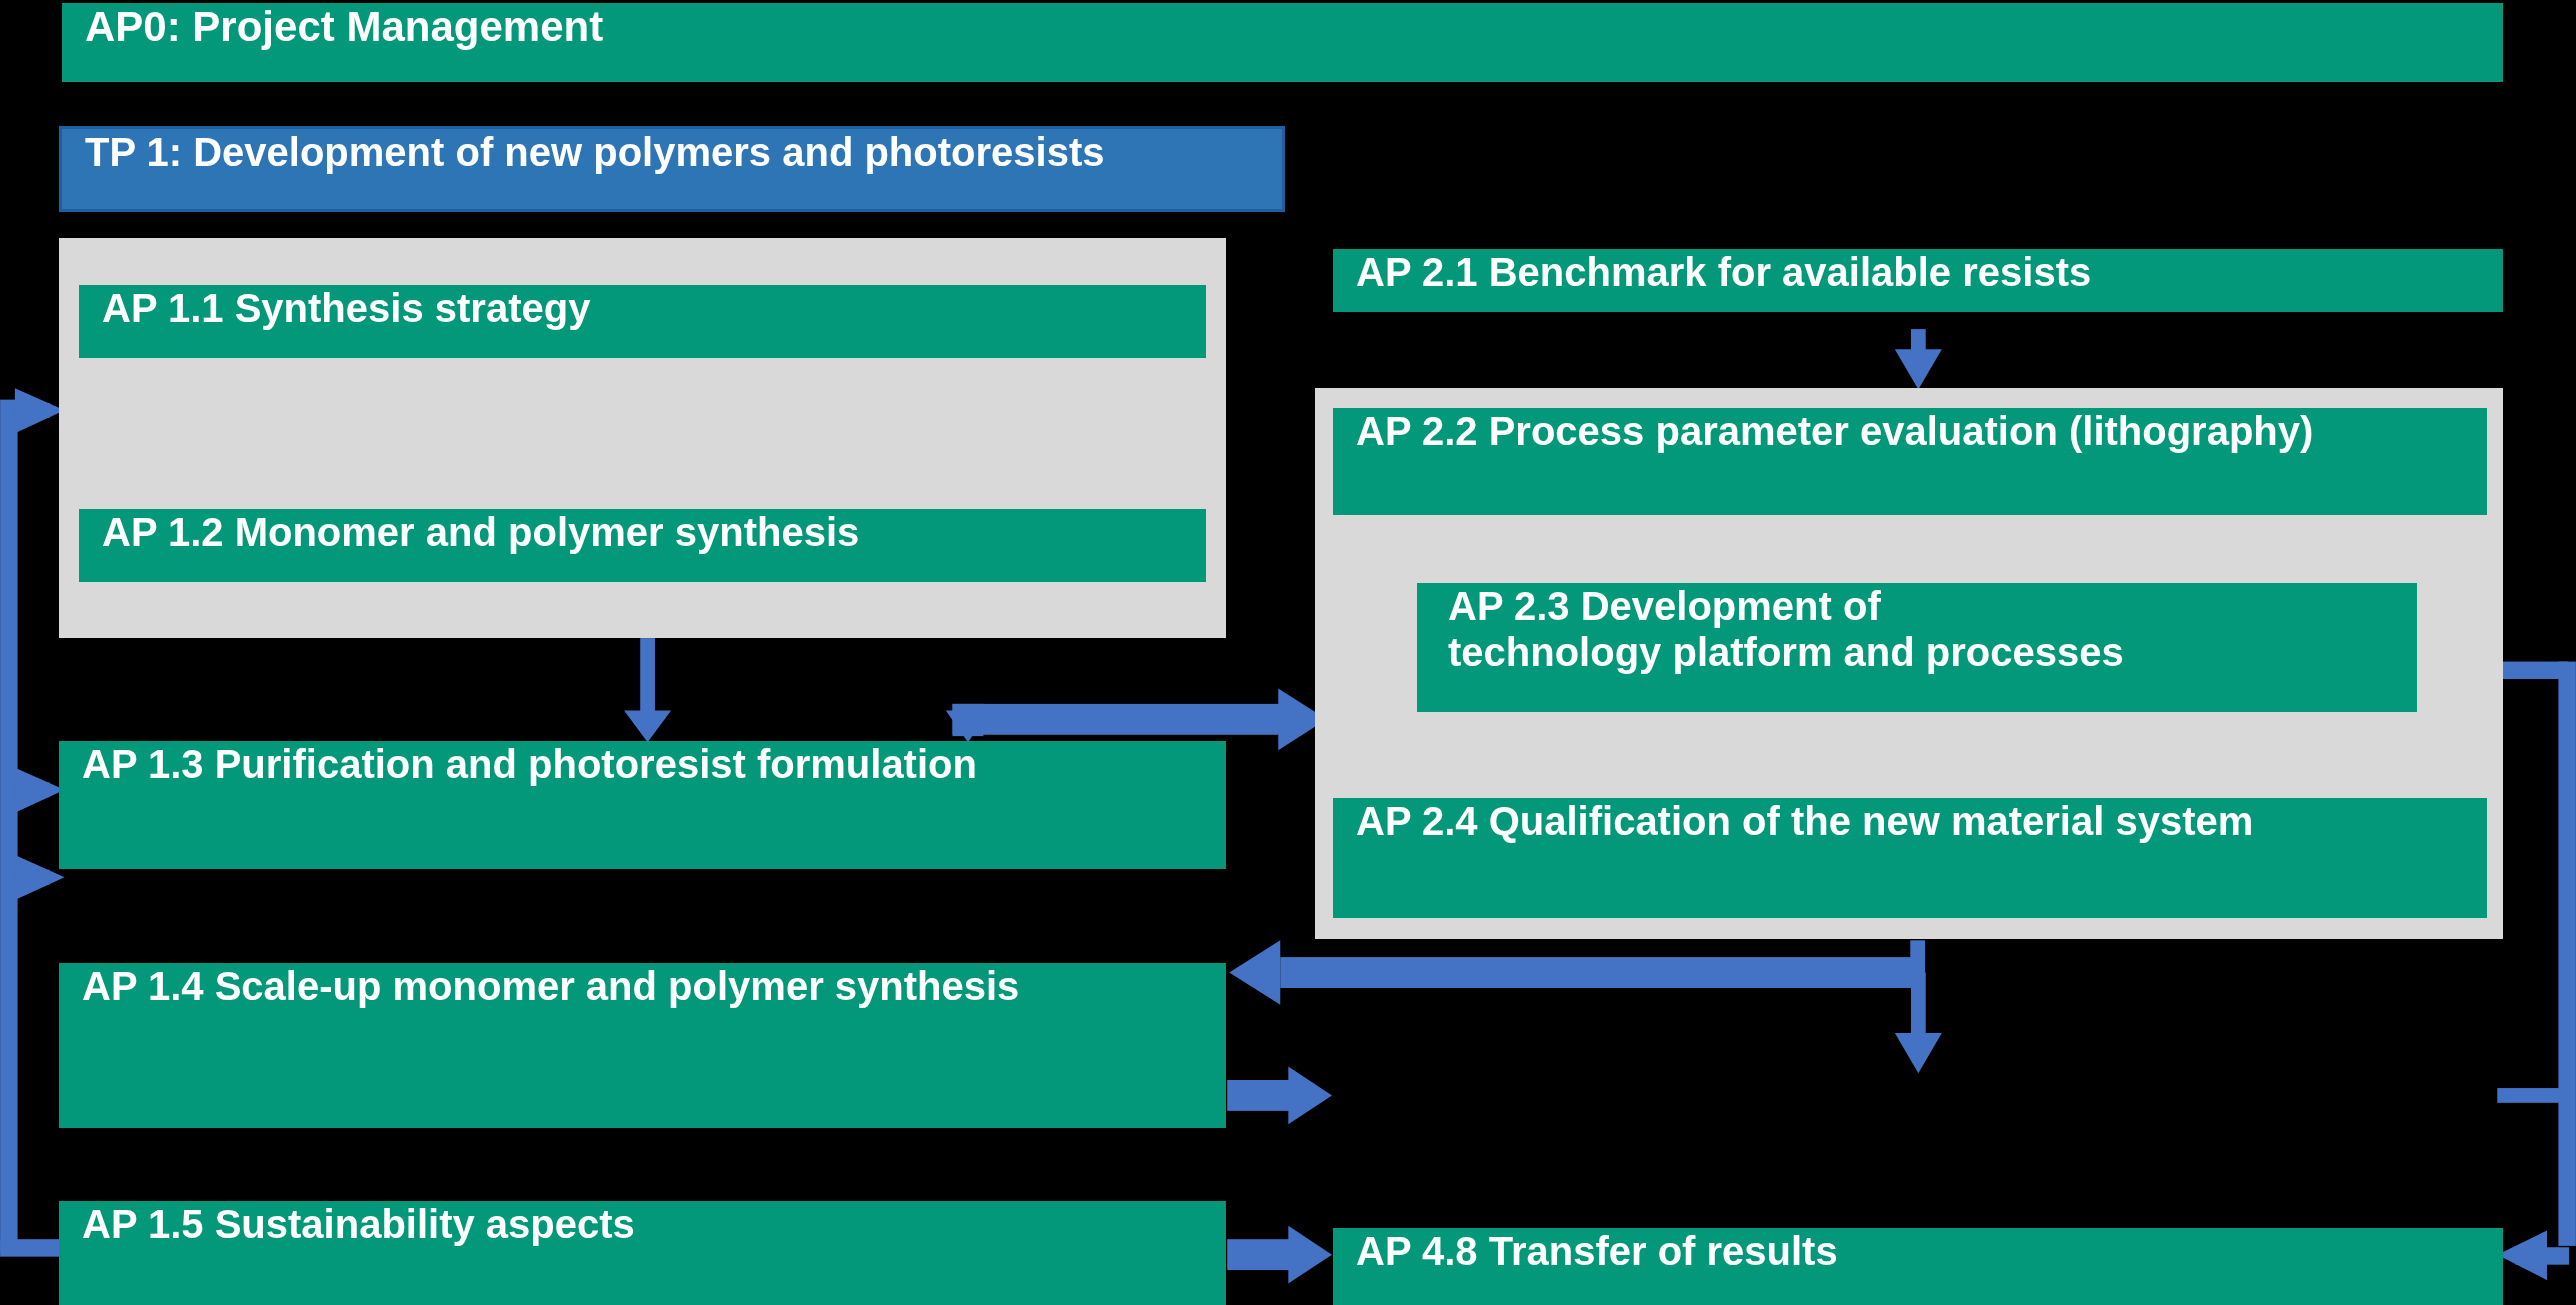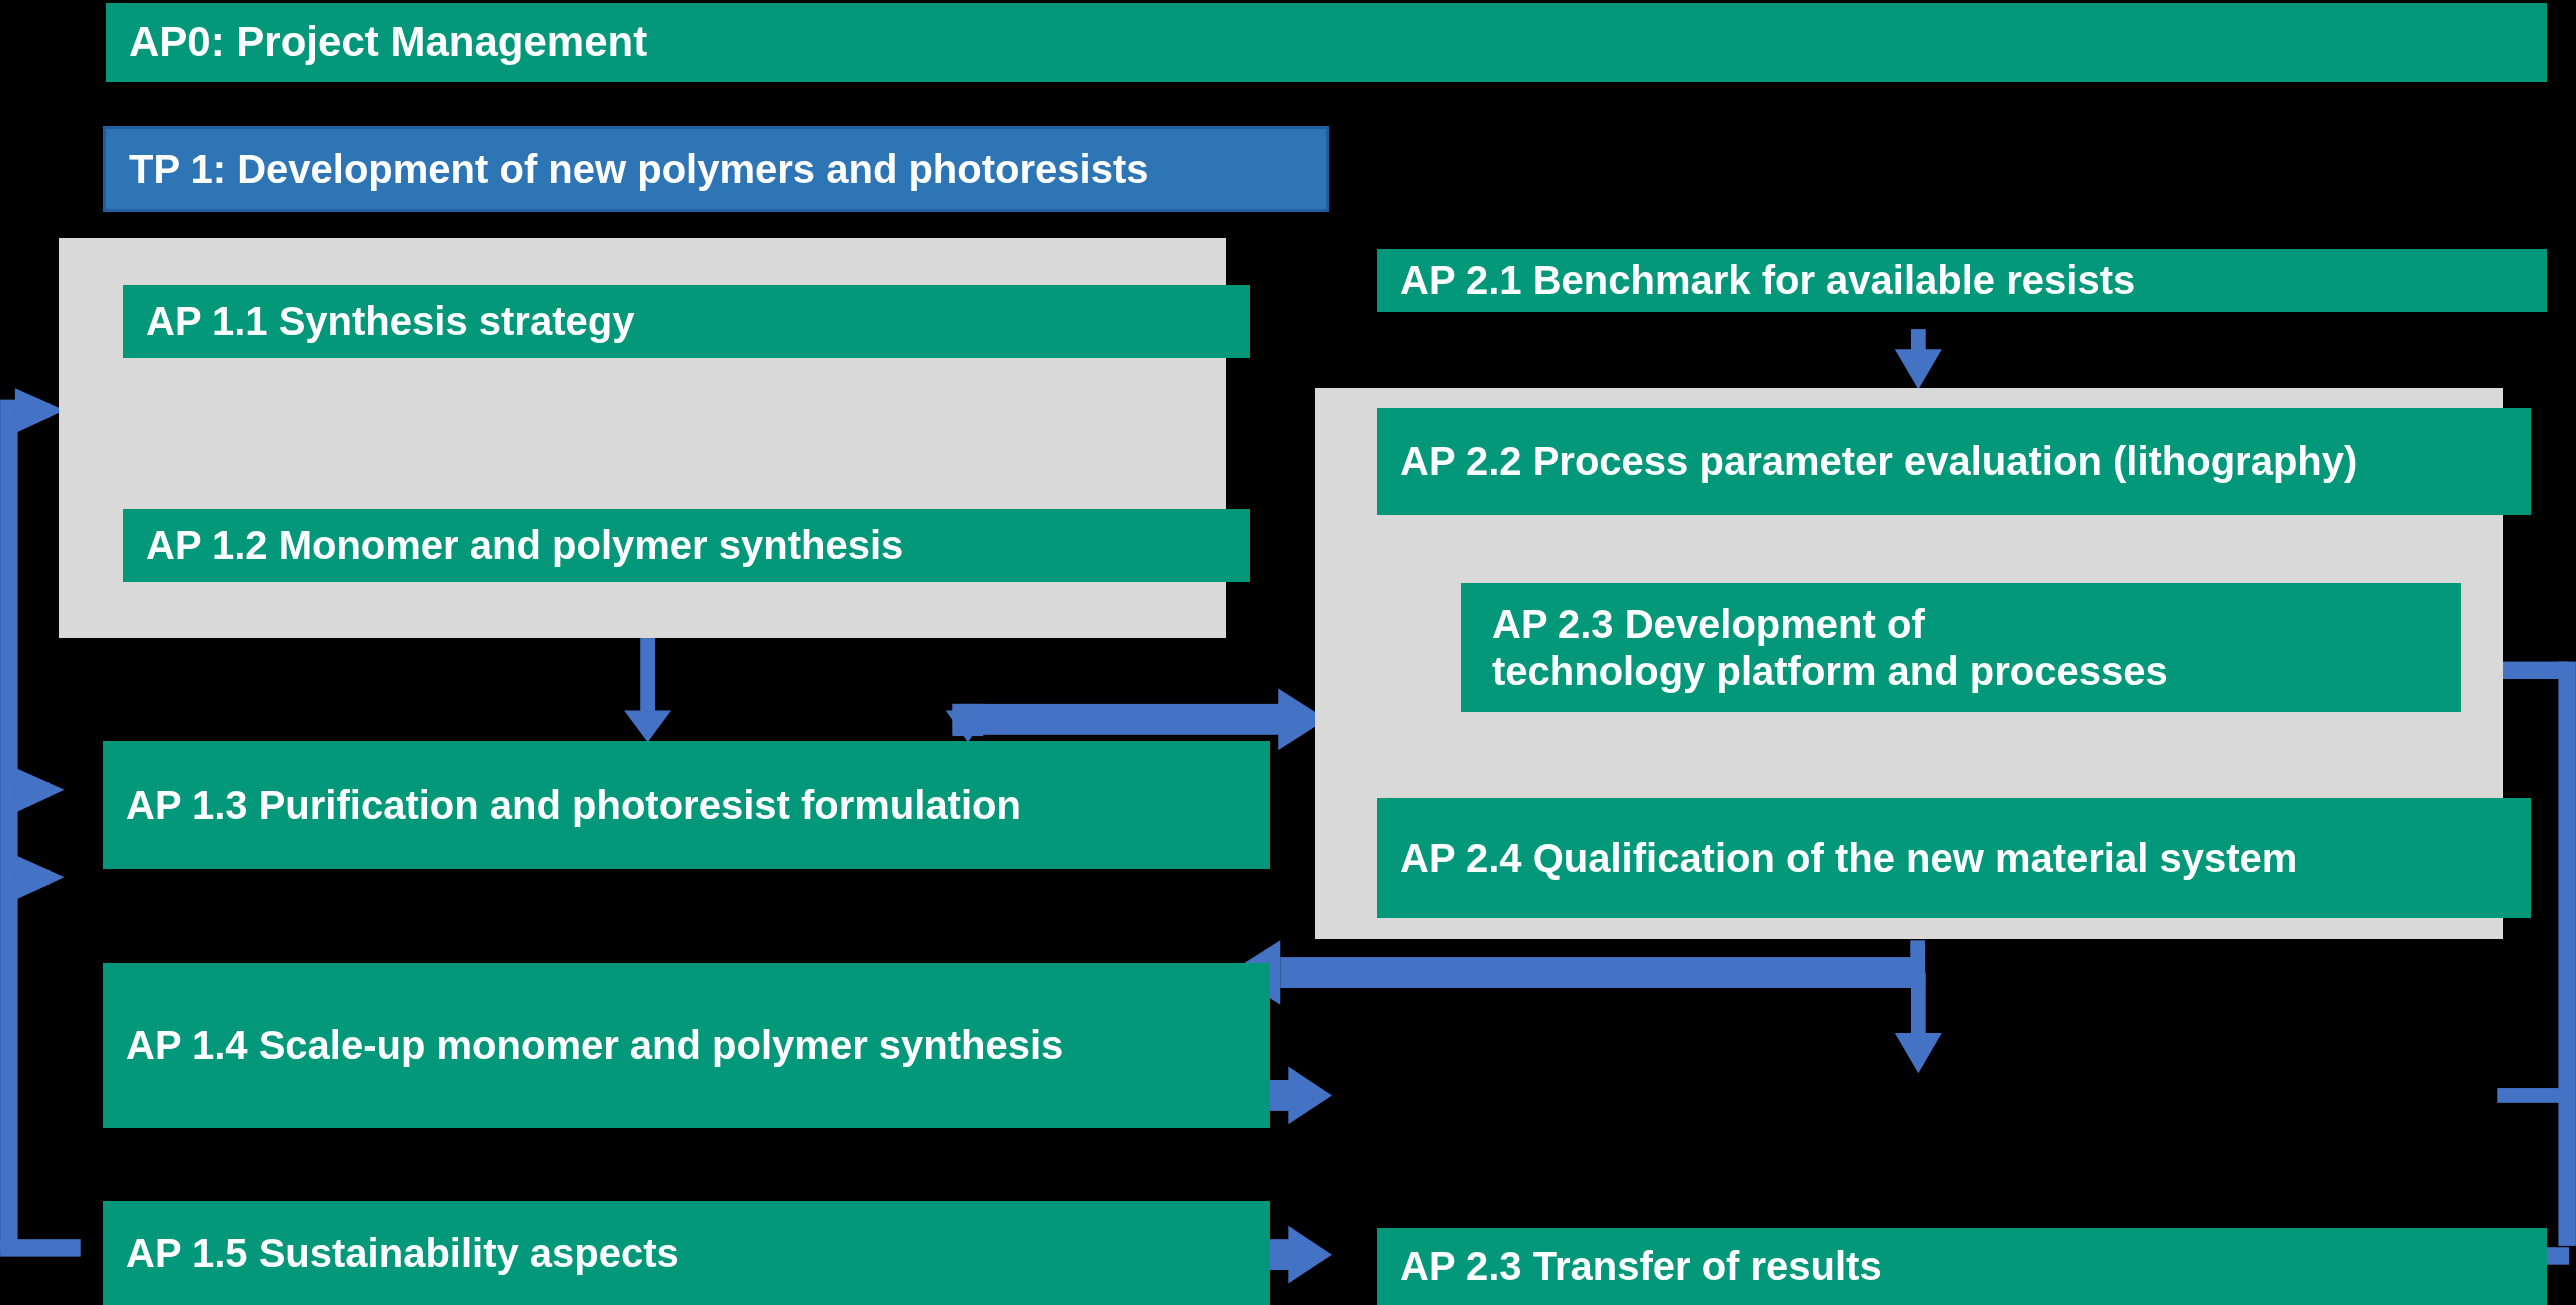--- a/index.html
+++ b/index.html
@@ -9,24 +9,22 @@
     font-family: "Liberation Sans", sans-serif;
     overflow: hidden;
   }
   #stage { position: relative; width: 2576px; height: 1305px; background:#000; }
 
   .box {
     position: absolute;
     color: #ffffff;
     font-weight: 700;
     display: flex;
-    align-items: center;
     line-height: 1.16;
     white-space: pre-line;
-    margin-left: 44px;
   }
   .green { background: #03987A; }
   .blue  { background: #2E75B6; border: 3.4px solid #1F5FA0; }
   .panel { background: #D9D9D9; }
 
   .lbl { padding-left: 23px; }
 
   
   .fs-ap0   { font-size: 42px; }
   .fs-tp    { font-size: 40px; }
@@ -176,17 +174,17 @@
     <span class="lbl">AP 2.3 Development of
 technology platform and processes</span>
   </div>
 
   <div class="box green fs-ap" style="left:1333px; top:798px; width:1154px; height:120px;">
     <span class="lbl">AP 2.4 Qualification of the new material system</span>
   </div>
 
 
   <div class="box green fs-ap" style="left:1333px; top:1228px; width:1170px; height:77px;">
-    <span class="lbl">AP 2.3 Transfer of results</span>
+    <span class="lbl">AP 4.8 Transfer of results</span>
   </div>
 
 </div>
 
 
 </body></html>

